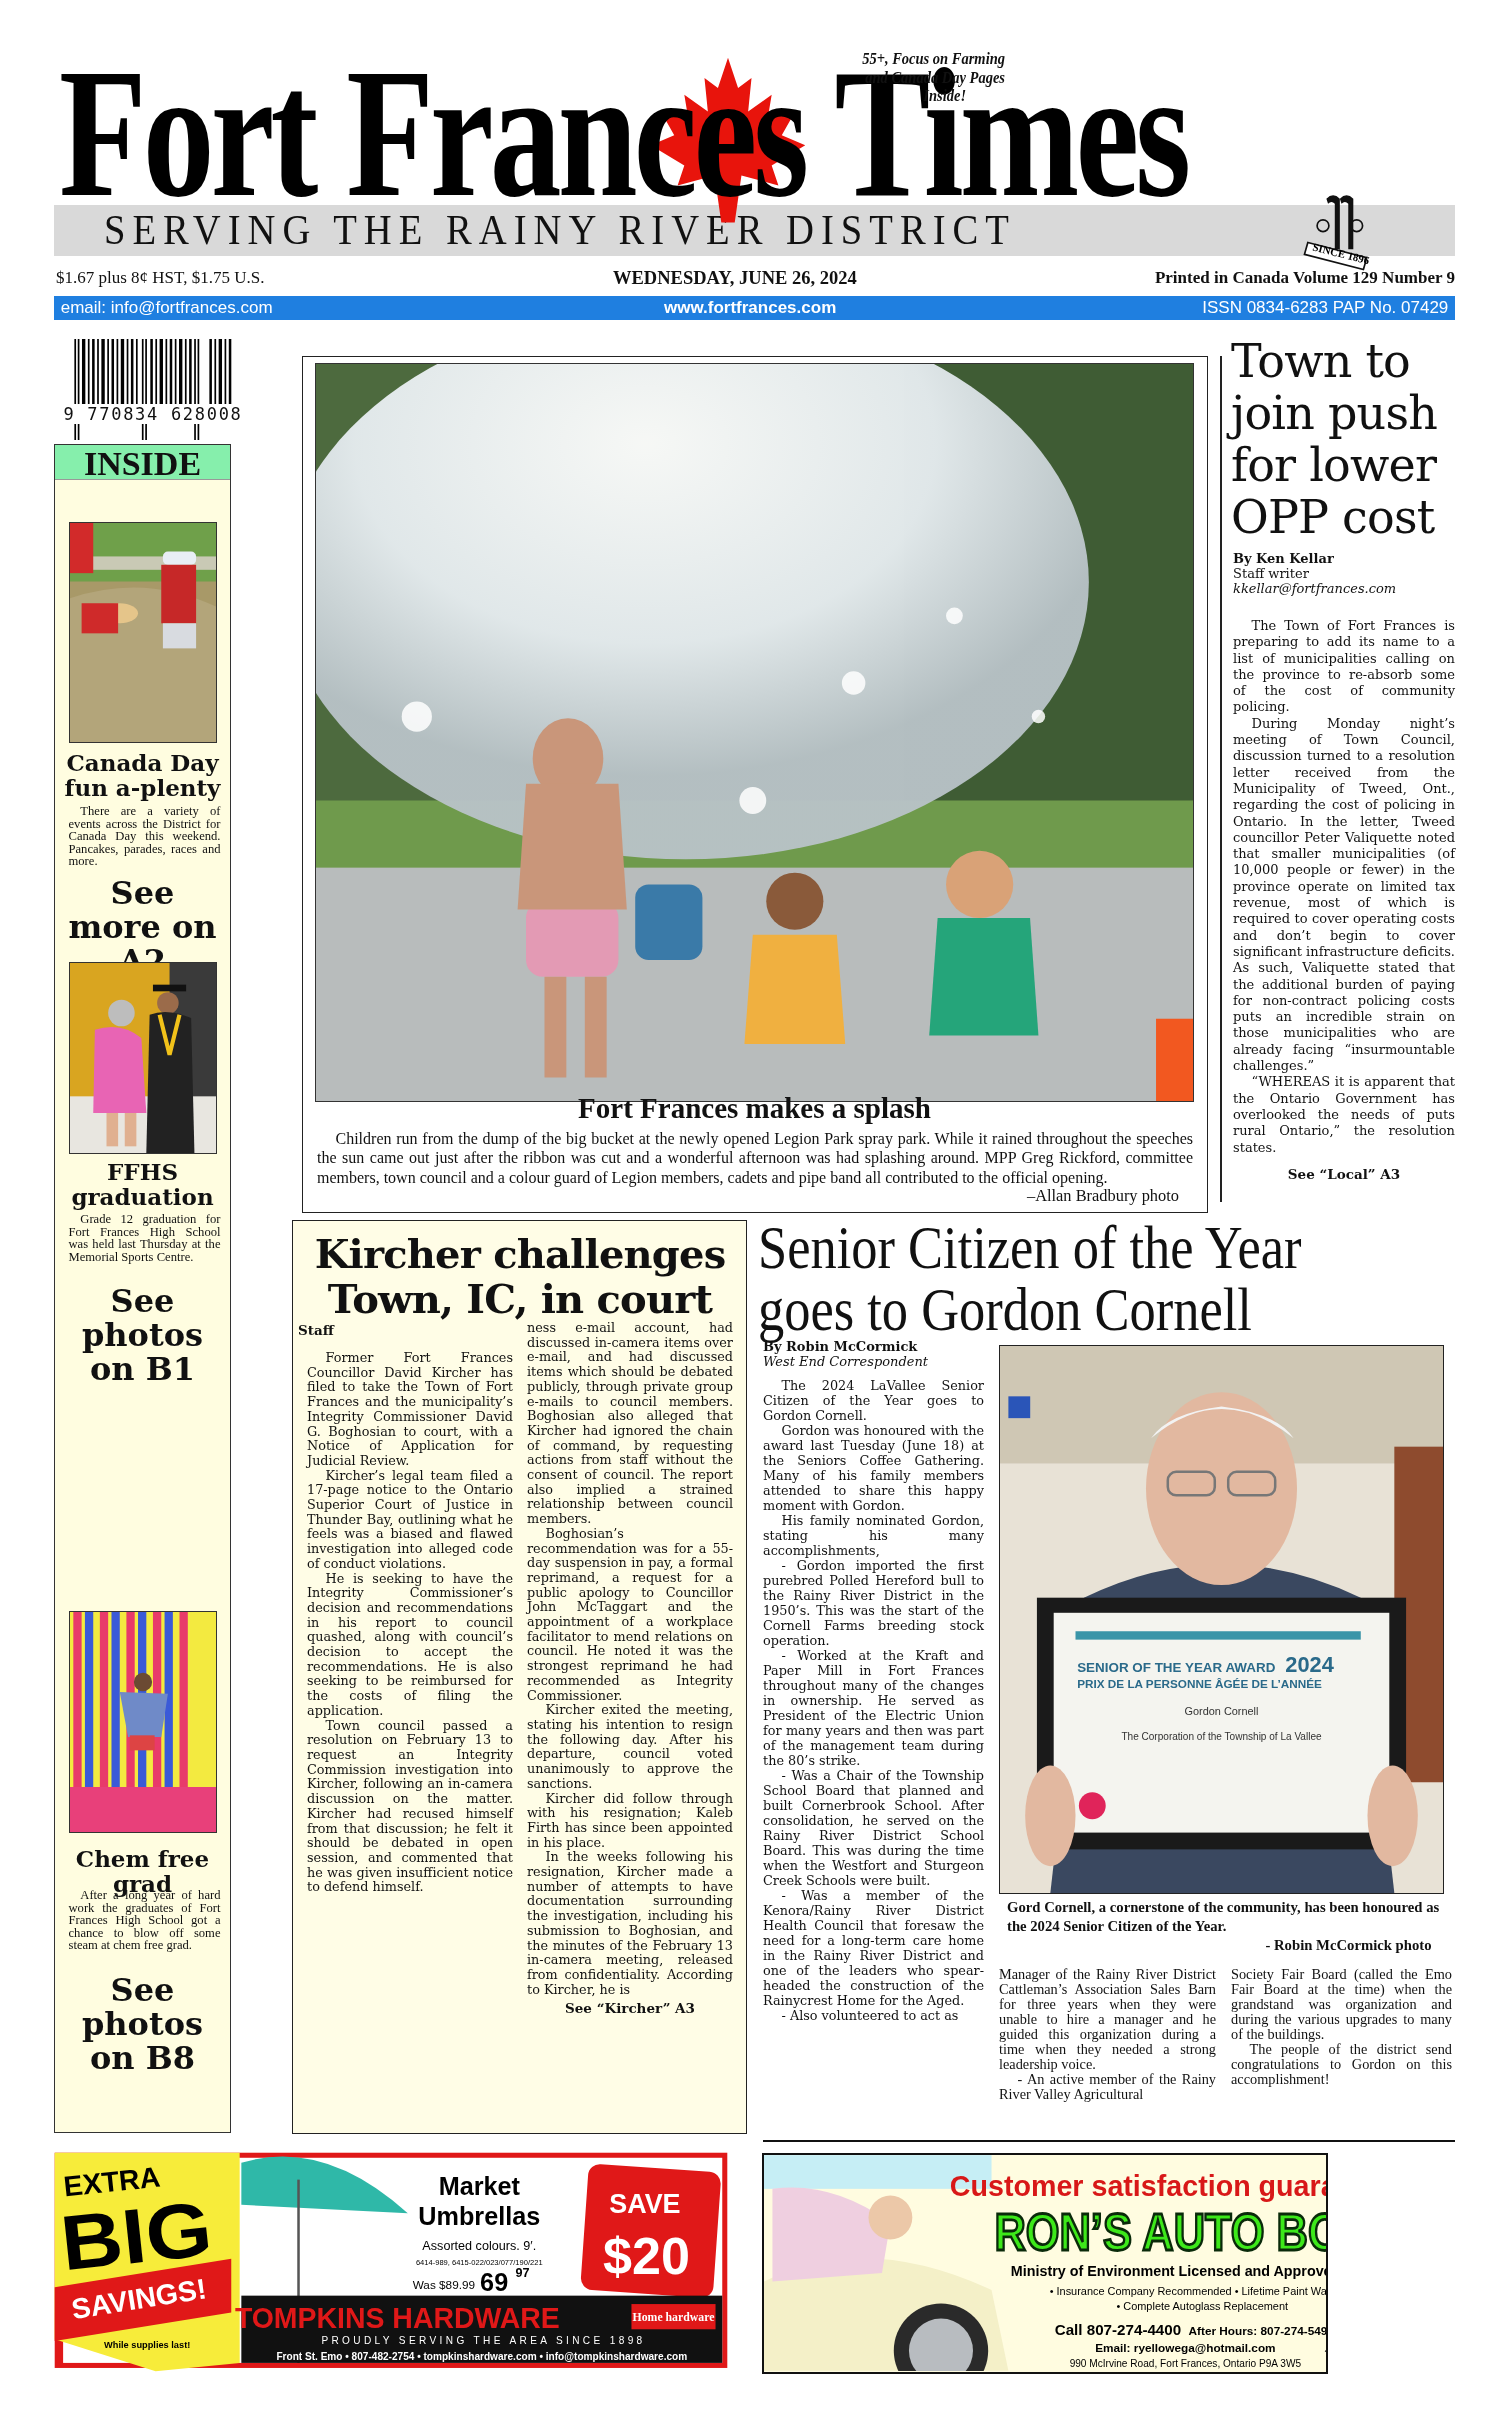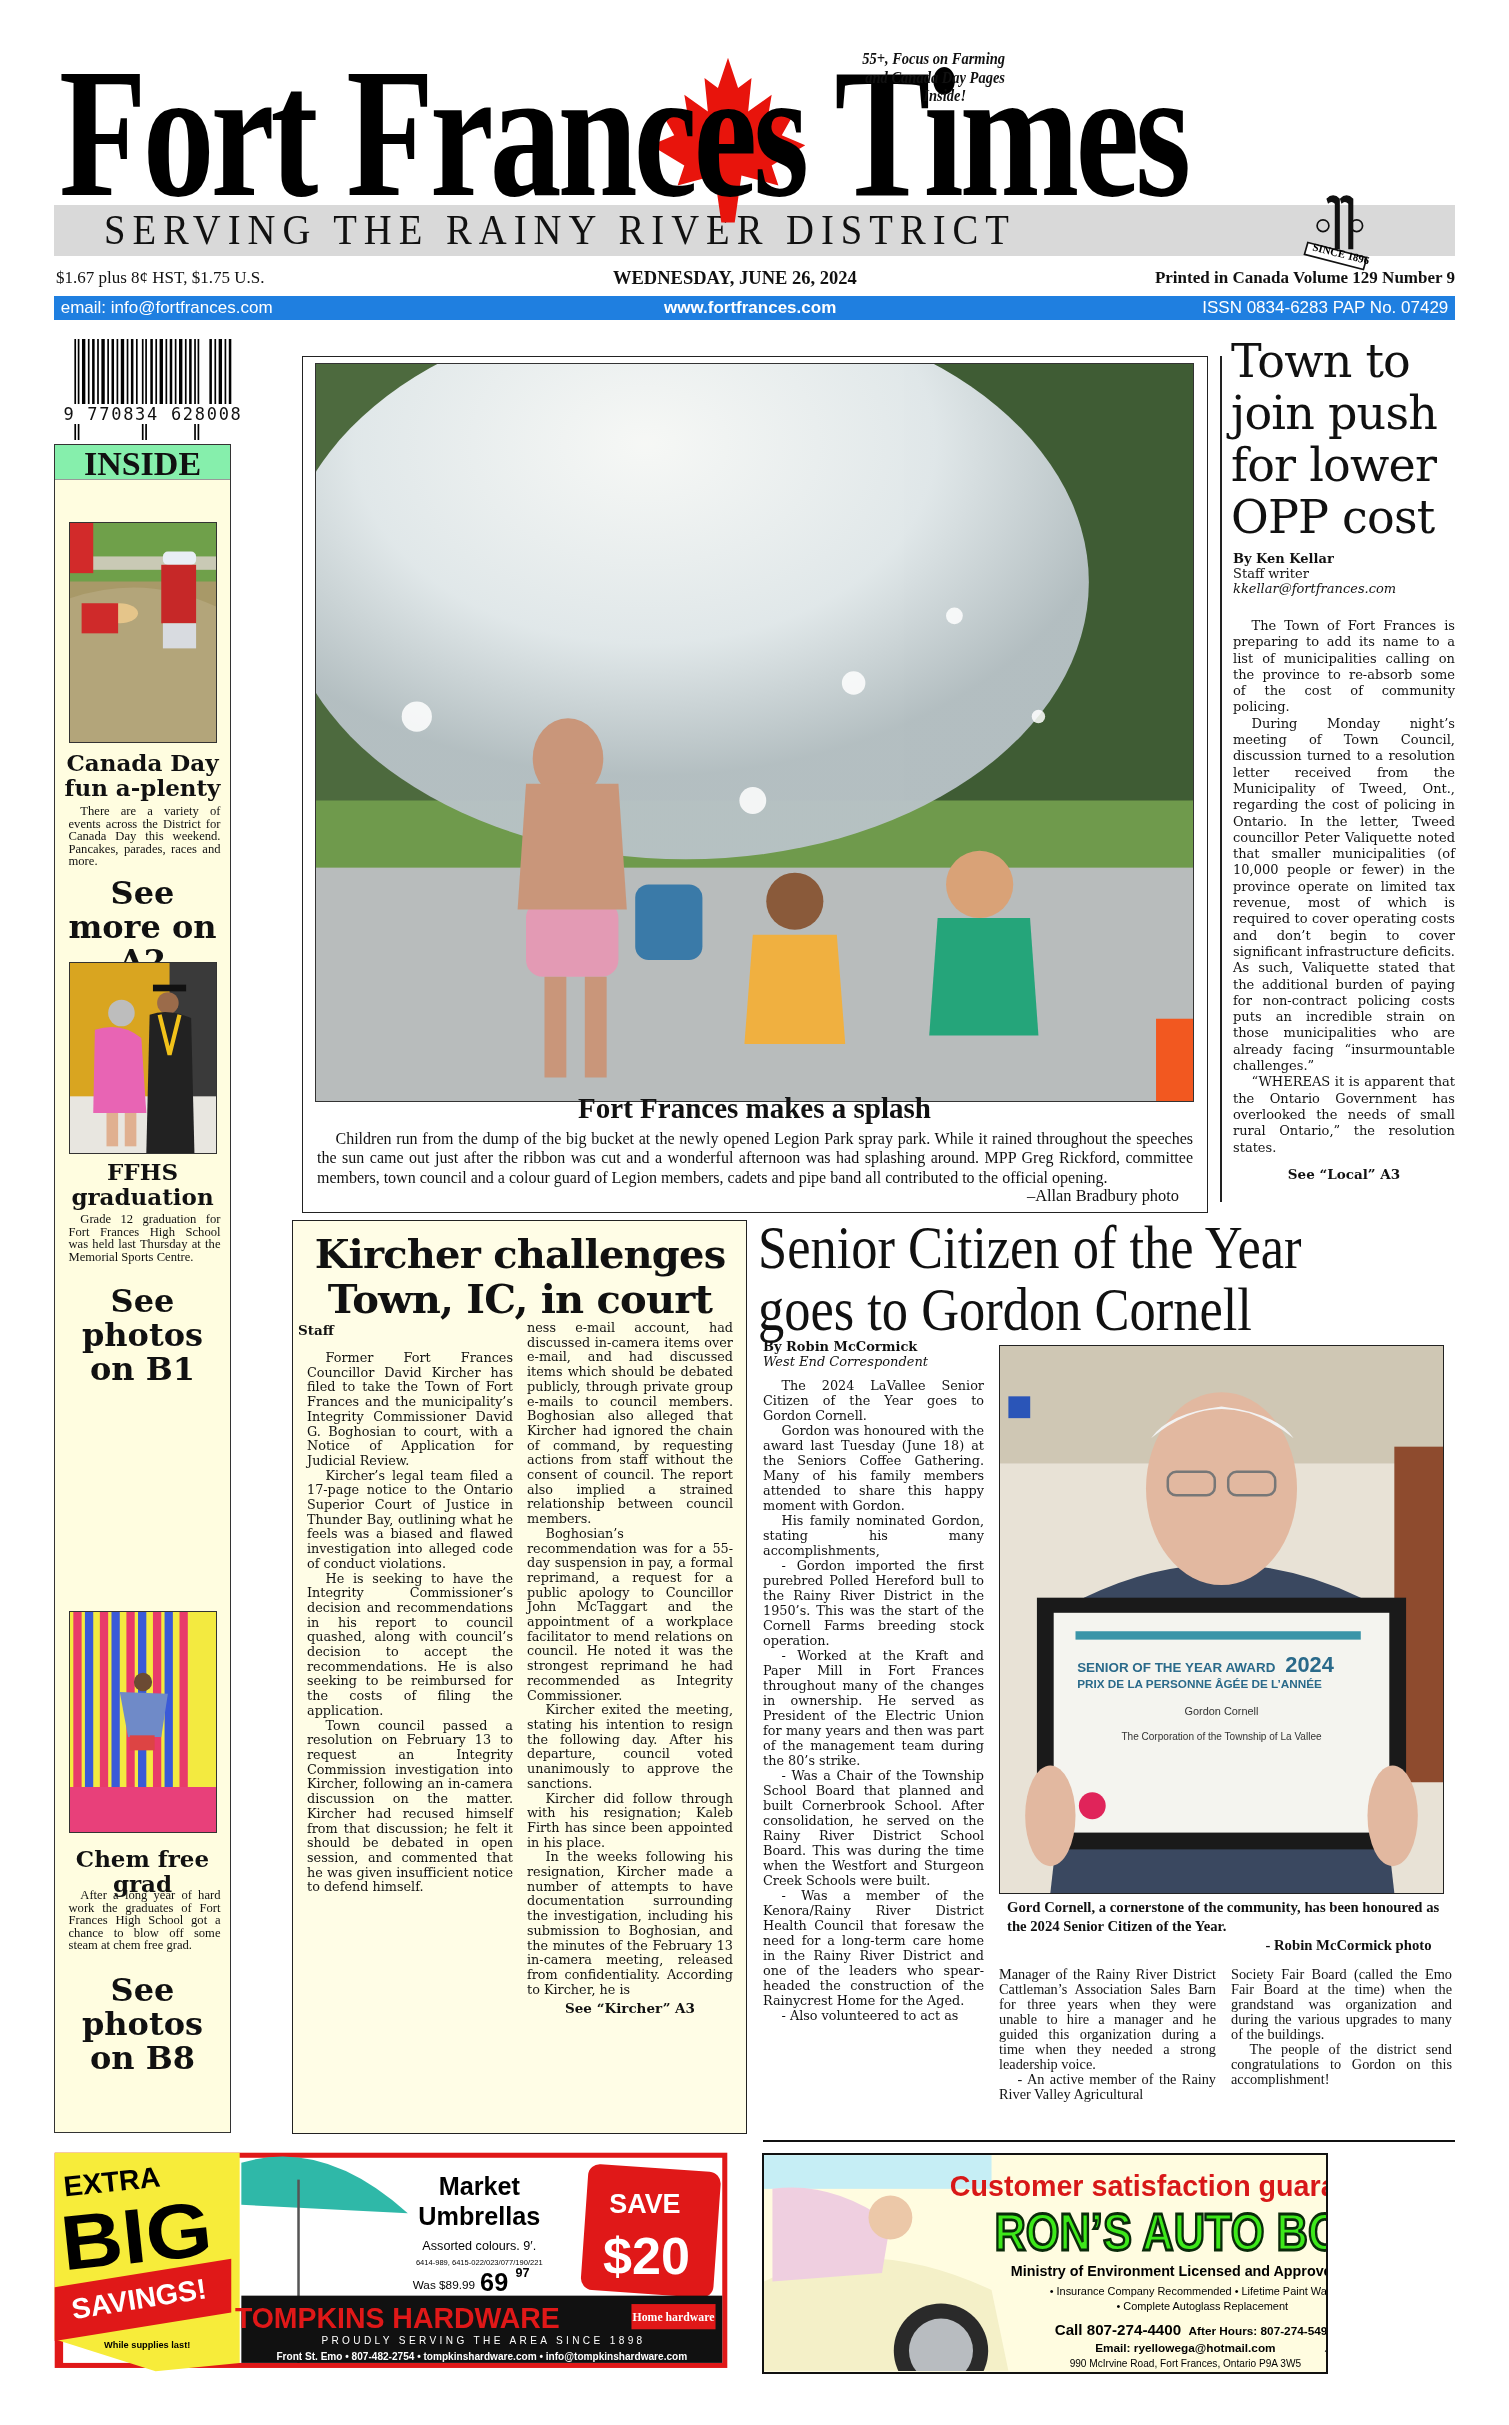--- a/index.html
+++ b/index.html
@@ -237,21 +237,21 @@
 <div class="abs" style="left:1220px;top:356px;width:1.7px;height:846px;background:#222;"></div>
 <div class="abs opp-head">Town to join push for lower OPP cost</div>
 <div class="abs byline" style="left:1233px;top:551px;width:227px;">
   <div style="font-weight:bold;">By Ken Kellar</div>
   <div>Staff writer</div>
   <div style="font-style:italic;">kkellar@fortfrances.com</div>
 </div>
 <div class="abs col-text" style="left:1233px;top:618px;width:222px;">
   <p>The Town of Fort Frances is preparing to add its name to a list of municipalities calling on the province to re-absorb some of the cost of community policing.</p>
   <p>During Monday night’s meeting of Town Council, discussion turned to a resolution letter received from the Municipality of Tweed, Ont., regarding the cost of policing in Ontario. In the letter, Tweed councillor Peter Valiquette noted that smaller municipalities (of 10,000 people or fewer) in the province operate on limited tax revenue, most of which is required to cover operating costs and don’t begin to cover significant infrastructure deficits. As such, Valiquette stated that the additional burden of paying for non-contract policing costs puts an incredible strain on those municipalities who are already facing “insurmountable challenges.”</p>
-  <p>“WHEREAS it is apparent that the Ontario Government has overlooked the needs of small rural Ontario,” the resolution states.</p>
+  <p>“WHEREAS it is apparent that the Ontario Government has overlooked the needs of puts rural Ontario,” the resolution states.</p>
   <div class="see-ref" style="margin-top:10px;">See “Local” A3</div>
 </div>
 
 <div class="abs kircher-box"></div>
 <div class="abs kircher-head">Kircher challenges Town, IC, in court</div>
 <div class="abs" style="left:298px;top:1322px;font-weight:bold;font-size:13.5px;font-family:'DejaVu Serif',serif;">Staff</div>
 <div class="abs col-text" style="left:307px;top:1351px;width:206px;font-size:12.8px;line-height:14.7px;">
   <p>Former Fort Frances Councillor David Kircher has filed to take the Town of Fort Frances and the municipality’s Integrity Commissioner David G. Boghosian to court, with a Notice of Application for Judicial Review.</p>
   <p>Kircher’s legal team filed a 17-page notice to the Ontario Superior Court of Justice in Thunder Bay, outlining what he feels was a biased and flawed investigation into alleged code of conduct violations.</p>
   <p>He is seeking to have the Integrity Commissioner’s decision and recommendations in his report to council quashed, along with council’s decision to accept the recommendations. He is also seeking to be reimbursed for the costs of filing the application.</p>

